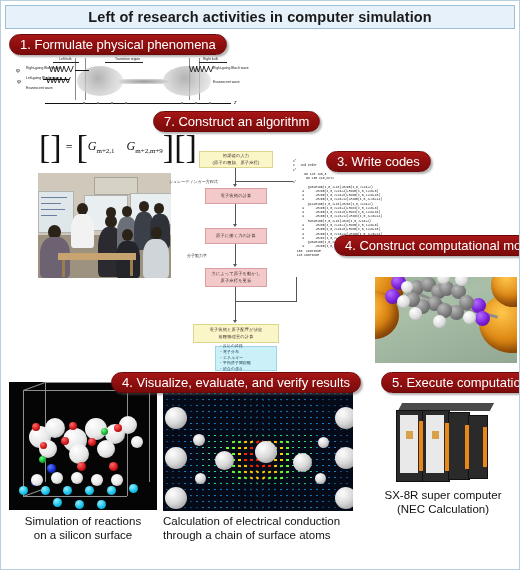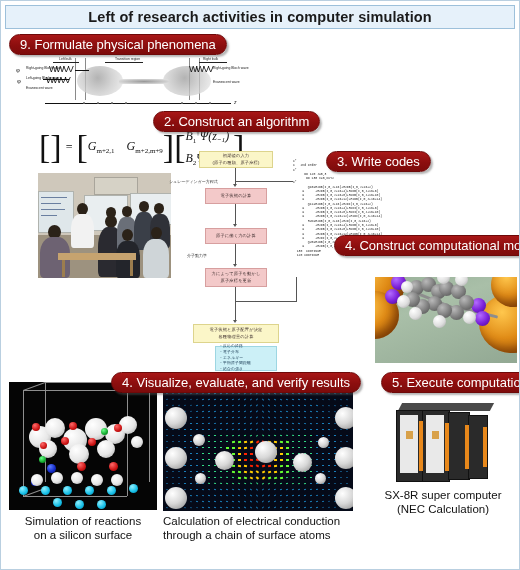--- a/index.html
+++ b/index.html
@@ -330,43 +330,39 @@
   <div class="sc-label" style="left:221px; top:43px; font-size:5px; font-style:italic;">z</div>
   <div class="atomdot" style="left:70px;  top:46px;"></div>
   <div class="atomdot" style="left:84px;  top:46px;"></div>
   <div class="atomdot" style="left:98px;  top:46px;"></div>
   <div class="atomdot" style="left:112px; top:46px;"></div>
   <div class="atomdot" style="left:168px; top:46px;"></div>
   <div class="atomdot" style="left:182px; top:46px;"></div>
   <div class="atomdot" style="left:196px; top:46px;"></div>
 </div>
 
-<div class="step" id="step1">9. Formulate physical phenomena</div>
+<div class="step" id="step1">1. Formulate physical phenomena</div>
 
 <div id="fig-matrix">
   <span class="mbracket">[</span>
   <span class="mbracket">]</span>
   <span class="meq">=</span>
   <span class="mbracket">[</span>
   <span class="mcol">
     <span class="mrow">
       <span><span>G</span><sub>m+2,1</sub></span>
       <span><span>G</span><sub>m+2,m+9</sub></span>
     </span>
   </span>
   <span class="mbracket">]</span>
   <span class="mbracket">[</span>
-  <span class="mcol">
-    <span><span>B</span><sub>1</sub><sup>†</sup><span>Ψ(z₋₁)</span></span>
-    <span><span>B</span><sub>2</sub><span>Ψ(zₘ₊₂)</span></span>
-  </span>
   <span class="mbracket">]</span>
 </div>
 
-<div class="step" id="step2">2. Construct an algorithm</div>
+<div class="step" id="step2">7. Construct an algorithm</div>
 
 <div id="photo-meeting">
   <div class="pm-wall"></div>
   <div class="pm-floor"></div>
   <div class="pm-ac"></div>
   <div class="pm-board" style="left:0px;  top:18px; width:34px; height:40px; background:#dfe7ea;"></div>
   <div class="pm-board" style="left:46px; top:22px; width:42px; height:34px;"></div>
   <div class="pm-board" style="left:92px; top:20px; width:40px; height:30px;"></div>
 
   <div style="position:absolute;left:3px;top:24px;width:26px;height:1px;background:#6a7fa0;"></div>

